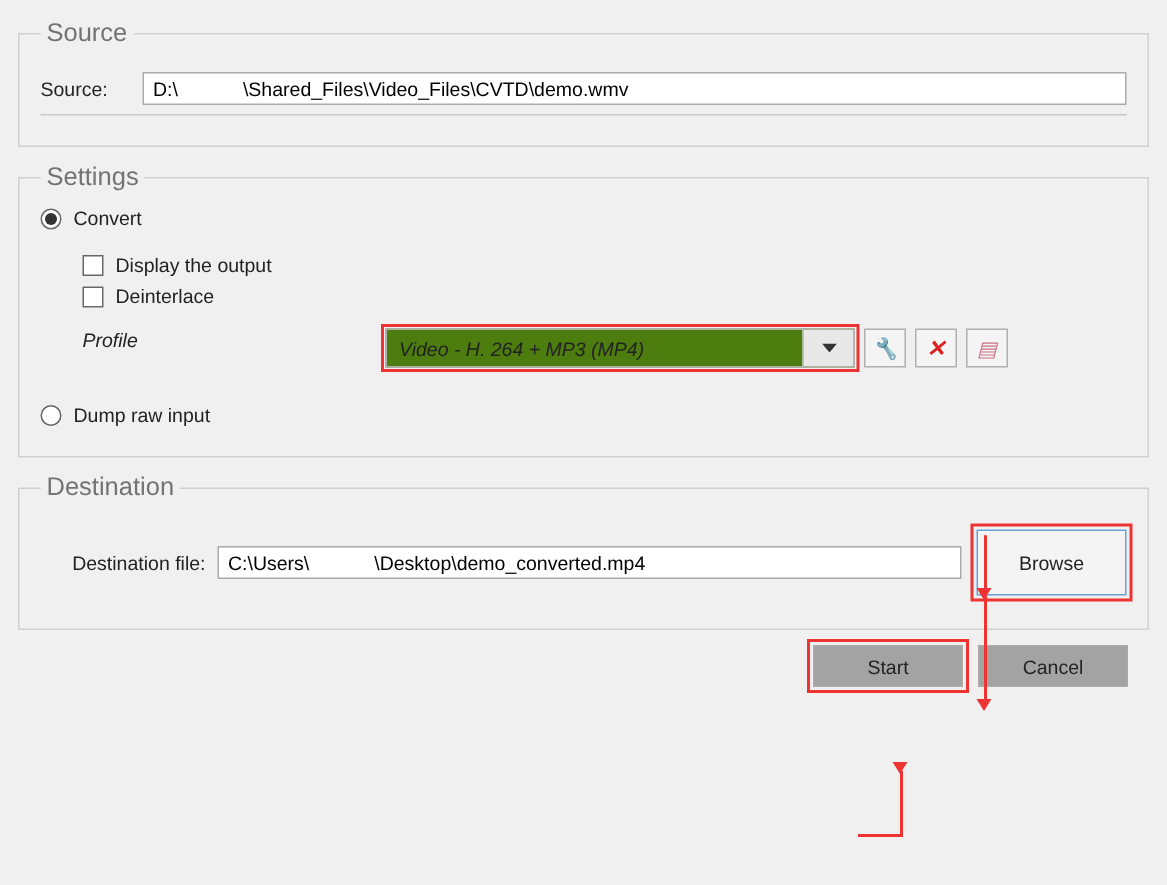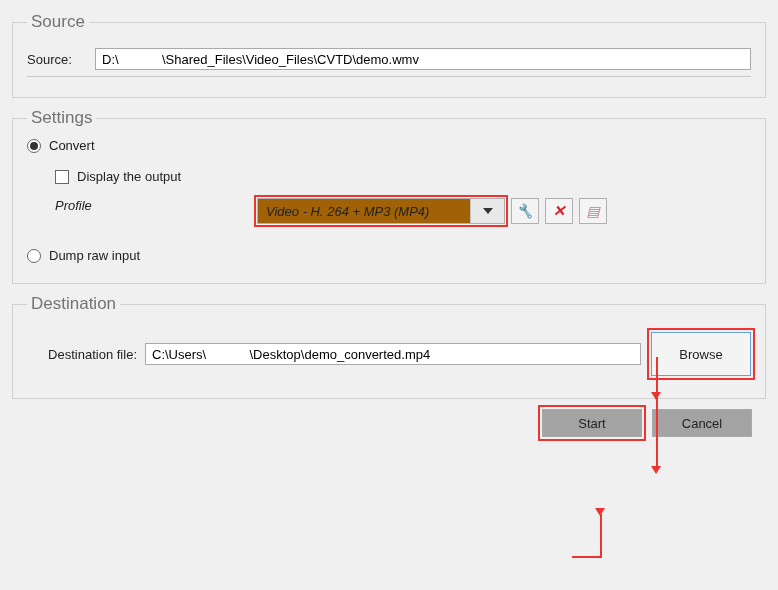--- a/index.html
+++ b/index.html
@@ -86,23 +86,23 @@
       font-style: italic;
     }
     .profile-label {
       width: 230px;
       padding-left: 28px;
     }
     .profile-dropdown {
       display: flex;
       align-items: center;
       border: 1px solid #b0b0b0;
-      background: #a16207;
+      background: #4d7c0f;
       height: 26px;
-      width: 248px;
+      width: 313px;
       position: relative;
       outline: 2px solid #e33;
       outline-offset: 1px;
     }
     .profile-text {
       flex: 1;
       padding: 0 8px;
       font-size: 13px;
     }
     .dd-arrow {
@@ -203,20 +203,24 @@
     <legend>Settings</legend>
 
     <div class="radio-row" style="margin-top:0;margin-bottom:16px;">
       <span class="radio checked"></span>
       <span>Convert</span>
     </div>
 
     <div class="checkbox-row indent">
       <span class="checkbox"></span>
       <span>Display the output</span>
+    </div>
+    <div class="checkbox-row indent">
+      <span class="checkbox"></span>
+      <span>Deinterlace</span>
     </div>
 
     <div class="profile-row">
       <span class="profile-label">Profile</span>
       <div class="profile-dropdown">
         <span class="profile-text">Video - H. 264 + MP3 (MP4)</span>
         <span class="dd-arrow">
           <svg width="10" height="6" viewBox="0 0 10 6">
               <path d="M0 0 L5 6 L10 0 Z" fill="#333"></path>
             </svg>

